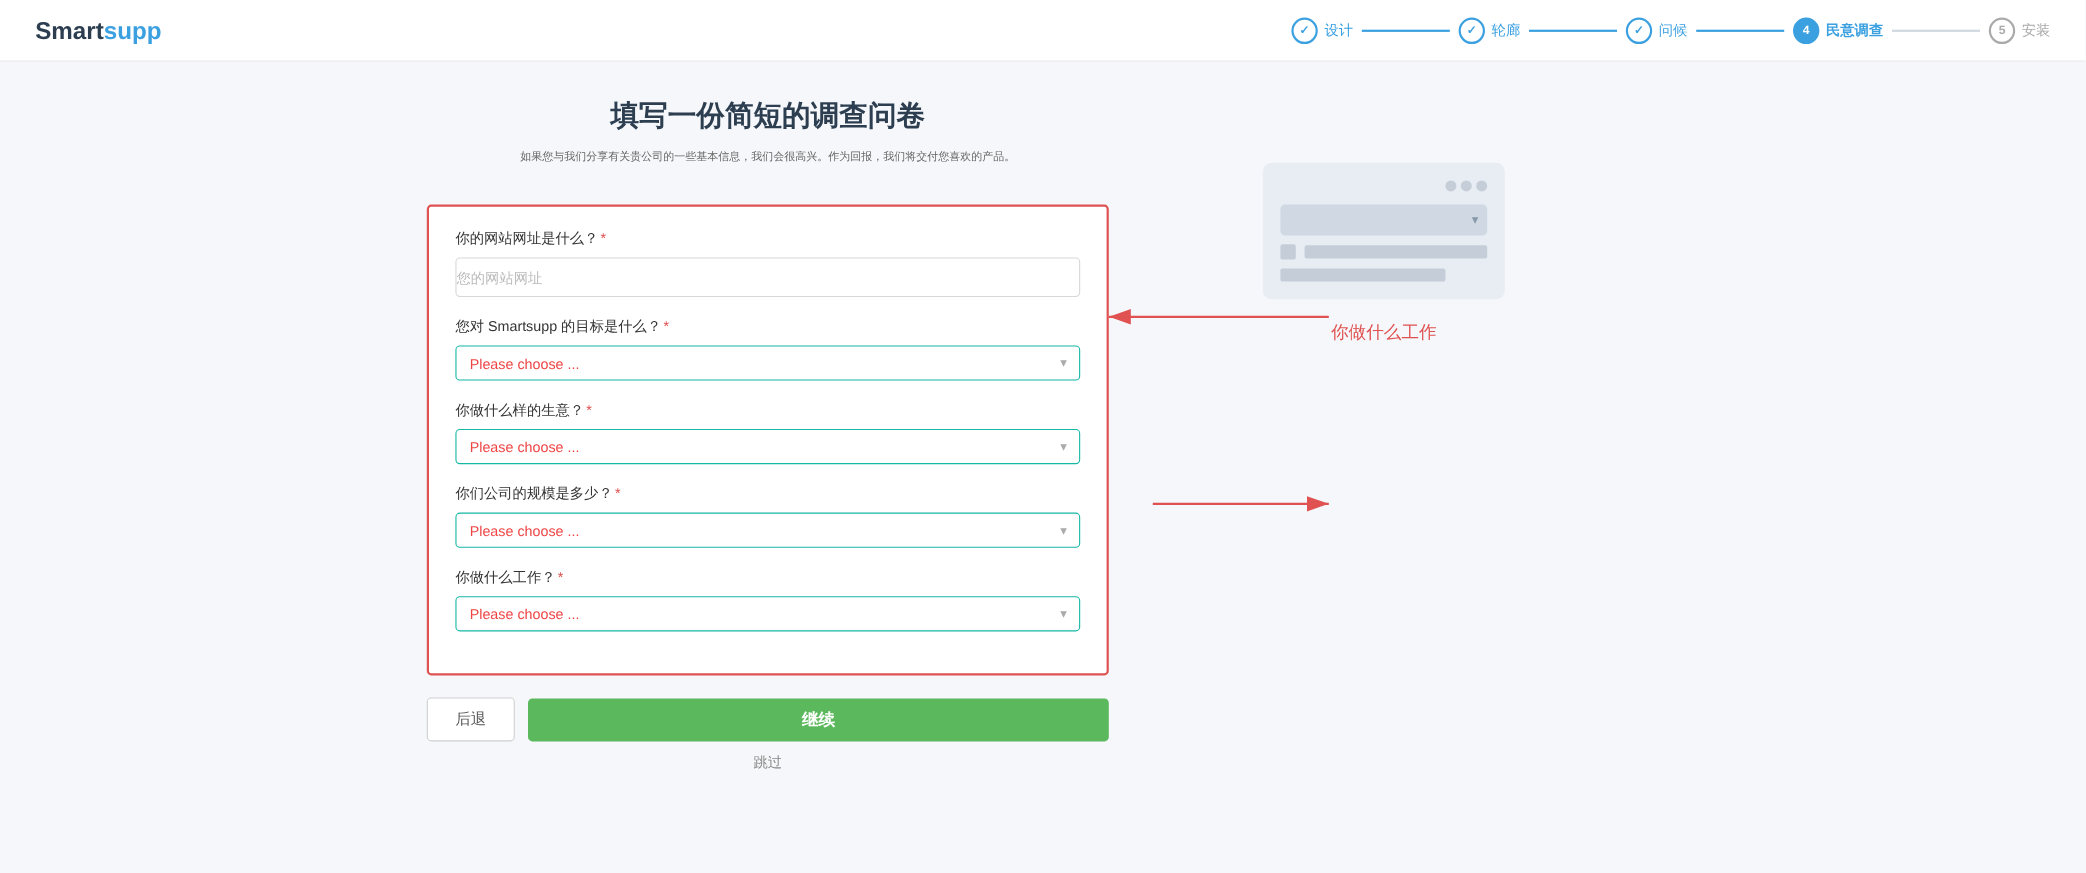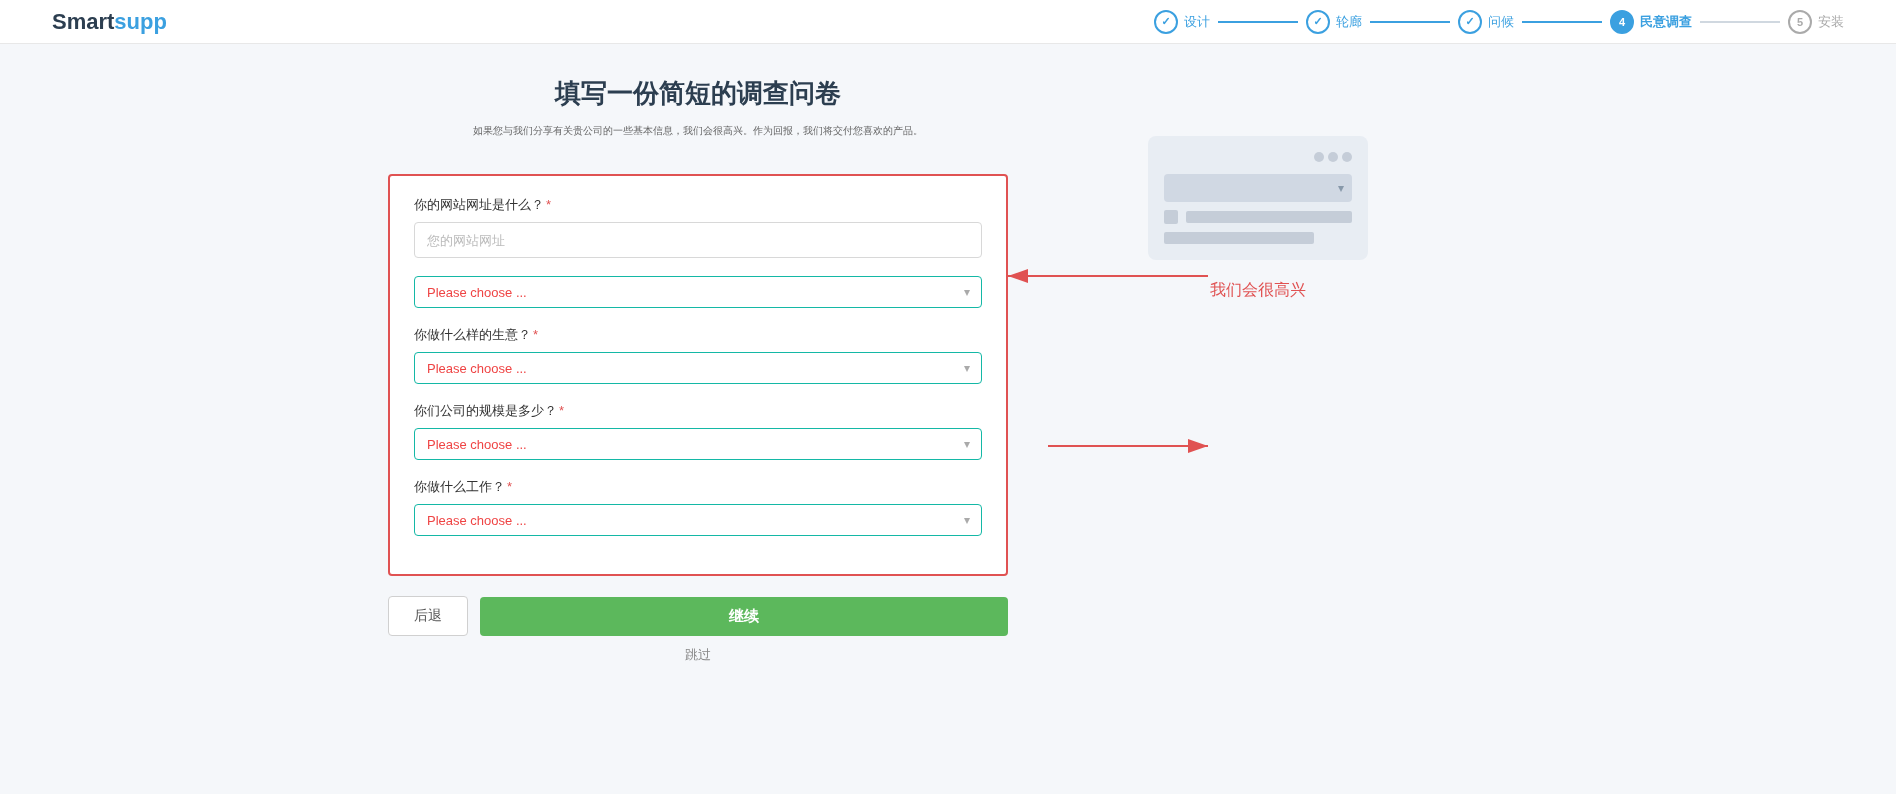--- a/index.html
+++ b/index.html
@@ -7,25 +7,25 @@
       font-family: -apple-system, BlinkMacSystemFont, 'Segoe UI', sans-serif;
       background: #f5f7fa;
       min-height: 794px;
       color: #333;
     }
 
     
     .header {
       background: #fff;
       border-bottom: 1px solid #e8e8e8;
-      height: 44px;
+      height: 56px;
       display: flex;
       align-items: center;
       justify-content: space-between;
-      padding: 0 52px;
+      padding: 0 32px;
     }
     .logo {
       display: flex;
       align-items: center;
       font-size: 22px;
       font-weight: 700;
     }
     .logo-smart { color: #2c3e50; }
     .logo-supp { color: #3ba0e0; }
 
@@ -123,21 +123,21 @@
     .required {
       color: #e05252;
       margin-left: 2px;
     }
 
     .text-input {
       width: 100%;
       height: 36px;
       border: 1px solid #d8d8d8;
       border-radius: 4px;
-      padding: 0 12px;
+      padding: 0 0;
       font-size: 13px;
       color: #999;
       outline: none;
       background: #fff;
     }
     .text-input::placeholder { color: #bbb; }
 
     .select-wrapper {
       position: relative;
       width: 100%;
@@ -332,20 +332,23 @@
     <div class="form-box">
 
       <div class="form-group">
         <label class="form-label">
           <span>你的网站网址是什么？</span><span class="required">*</span>
         </label>
         <input class="text-input" type="text" placeholder="您的网站网址" style="">
       </div>
 
       <div class="form-group">
+        <label class="form-label">
+          <span>您对 Smartsupp 的目标是什么？</span><span class="required">*</span>
+        </label>
         <div class="select-wrapper">
           <select class="select-input">
             <option value="">Please choose ...</option>
           </select>
           <span class="select-arrow">▾</span>
         </div>
       </div>
 
       <div class="form-group">
         <label class="form-label">
@@ -403,21 +406,21 @@
       <div class="mock-dropdown">
         <span class="mock-chevron">▾</span>
       </div>
       <div class="mock-row">
         <div class="mock-checkbox"></div>
         <div class="mock-bar"></div>
       </div>
       <div class="mock-bar2"></div>
     </div>
 
-    <div class="annotation-text">我们会很高兴</div>
+    <div class="annotation-text">你做什么工作</div>
 
     <svg width="600" height="500" style="position:absolute;top:0;left:-360px;pointer-events:none;overflow:visible;">
 
       <defs>
         <marker id="arrowhead-left" markerWidth="10" markerHeight="7" refX="10" refY="3.5" orient="auto">
           <polygon points="0 0, 10 3.5, 0 7" fill="#e05252"></polygon>
         </marker>
         <marker id="arrowhead-right" markerWidth="10" markerHeight="7" refX="10" refY="3.5" orient="auto">
           <polygon points="0 0, 10 3.5, 0 7" fill="#e05252"></polygon>
         </marker>

